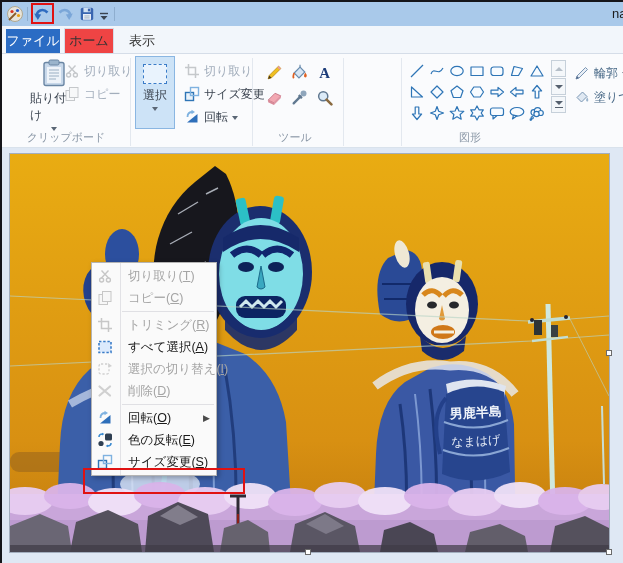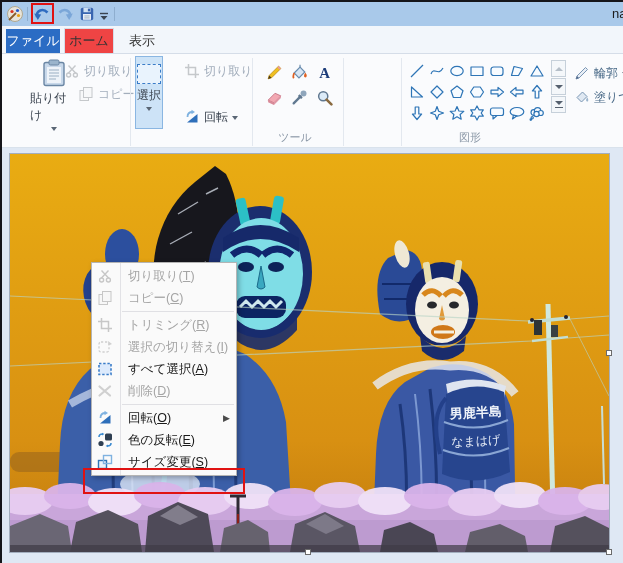--- a/index.html
+++ b/index.html
@@ -50,21 +50,21 @@
   .tri-u { width:0;height:0;border-left:4px solid transparent;border-right:4px solid transparent;border-bottom:4.5px solid #b4bec8; }
   .tri-d { width:0;height:0;border-left:4px solid transparent;border-right:4px solid transparent;border-top:4.5px solid #55606e; }
   .morebar { width:8px; height:1.5px; background:#55606e; margin-top:1.5px; }
   .fmtrow { position:absolute; display:flex; align-items:center; gap:4px; height:20px; color:#4a6a88; white-space:nowrap; }
   
   .workarea { position:absolute; left:0; top:146px; width:623px; height:417px; background:var(--c-workarea_bg); }
   .canvas { position:absolute; left:8px; top:6px; width:599px; height:398px; outline:1px solid rgba(90,105,125,.45); }
   .canvas svg { display:block; width:100%; height:100%; }
   .handle { position:absolute; width:6px; height:6px; background:#fff; border:1px solid #6b6b6b; }
   
-  .cmenu { position:absolute; left:89px; top:114px; width:146px; background:#fafafa; border:1px solid #b4b4b4; box-shadow:2px 2px 5px rgba(0,0,0,.28); padding:2px 0; }
+  .cmenu { position:absolute; left:89px; top:114px; width:126px; background:#fafafa; border:1px solid #b4b4b4; box-shadow:2px 2px 5px rgba(0,0,0,.28); padding:2px 0; }
   .cm-vline { position:absolute; left:28px; top:0; bottom:0; width:1px; background:#e2e2e6; }
   .menu-item { position:relative; height:22px; display:flex; align-items:center; font-size:12.5px; color:#1a1a1a; white-space:nowrap; }
   .menu-item.disabled { color:#a5a5a5; }
   .menu-item.disabled .mi-icon { filter:grayscale(1) opacity(.55); }
   .mi-icon { position:absolute; left:5px; width:16px; height:16px; }
   .mi-icon svg { width:16px; height:16px; }
   .mi-label { margin-left:36px; }
   .mi-label u { text-decoration:underline; }
   .mi-sub { position:absolute; right:6px; font-size:9px; color:#4a4a4a; }
   .menu-sep { height:5px; position:relative; }
@@ -127,39 +127,47 @@
     <span class="dd"></span>
   </div>
   <div class="rrow disabled" style="left:62px;top:7px">
     <span class="ric"><svg viewBox="0 0 16 16">
           <path d="M4.2 10.2 L11.5 2.5 M11.8 10.2 L4.5 2.5" stroke="#8aa0b8" stroke-width="1.4" fill="none"></path>
           <circle cx="4.6" cy="12" r="2" fill="none" stroke="#8aa0b8" stroke-width="1.4"></circle>
           <circle cx="11.4" cy="12" r="2" fill="none" stroke="#8aa0b8" stroke-width="1.4"></circle>
         </svg></span>
     <span>切り取り</span>
   </div>
-  <div class="rrow disabled" style="left:76px;top:30px">
+  <div class="rrow disabled" style="left:62px;top:30px">
     <span class="ric"><svg viewBox="0 0 16 16">
           <rect x="2" y="4.5" width="8.5" height="10" fill="#f2f6fa" stroke="#8aa0b8"></rect>
           <rect x="5.5" y="1.5" width="8.5" height="10" fill="#f2f6fa" stroke="#8aa0b8"></rect>
         </svg></span>
     <span>コピー</span>
   </div>
+  <div class="glabel" style="left:0;width:128px">クリップボード</div>
   <div class="rsep" style="left:128px"></div>
 
-  <div class="bigbtn selectbtn" style="left:133px;top:2px;width:28px;height:73px">
+  <div class="bigbtn selectbtn" style="left:133px;top:2px;width:40px;height:73px">
     <span class="selicon"></span>
     <span class="blabel">選択</span>
     <span class="dd"></span>
   </div>
   <div class="rrow disabled" style="left:182px;top:7px">
     <span class="ric"><svg viewBox="0 0 16 16">
           <path d="M4.5 1 V11.5 H15 M1 4.5 H11.5 V15" fill="none" stroke="#8aa0b8" stroke-width="1.5"></path>
         </svg></span>
     <span>切り取り</span>
+  </div>
+  <div class="rrow" style="left:182px;top:30px">
+    <span class="ric"><svg viewBox="0 0 16 16">
+          <rect x="1.5" y="6.5" width="8" height="8" fill="#eaf3fb" stroke="#2e75b6" stroke-width="1.4"></rect>
+          <rect x="6.5" y="1.5" width="8" height="8" fill="none" stroke="#7fb2e0" stroke-width="1.4"></rect>
+        </svg></span>
+    <span>サイズ変更</span>
   </div>
   <div class="rrow" style="left:182px;top:53px">
     <span class="ric"><svg viewBox="0 0 16 16">
           <path d="M3 13.5 L13.5 13.5 L13.5 5 Z" fill="#2e6fba"></path>
           <path d="M3.5 8 Q3.5 3 8.5 3" fill="none" stroke="#7fb2e0" stroke-width="1.8"></path>
           <path d="M7.5 0.8 L11 3 L7.5 5.2 Z" fill="#7fb2e0"></path>
         </svg></span>
     <span>回転</span>
     <span class="dd" style="margin-top:1px"></span>
   </div>
@@ -563,32 +571,32 @@
             </svg></span>
           <span class="mi-label">コピー(<u>C</u>)</span>
         </div>
         <div class="menu-sep"></div>
         <div class="menu-item disabled">
           <span class="mi-icon"><svg viewBox="0 0 16 16">
               <path d="M4.5 1 V11.5 H15 M1 4.5 H11.5 V15" fill="none" stroke="#8aa0b8" stroke-width="1.5"></path>
             </svg></span>
           <span class="mi-label">トリミング(<u>R</u>)</span>
         </div>
+        <div class="menu-item">
+          <span class="mi-icon"><svg viewBox="0 0 16 16">
+              <rect x="2" y="2.5" width="12" height="11" fill="#dceafc" stroke="#3a7cc8" stroke-width="1.6" stroke-dasharray="2.4 1.8"></rect>
+            </svg></span>
+          <span class="mi-label">すべて選択(<u>A</u>)</span>
+        </div>
         <div class="menu-item disabled">
           <span class="mi-icon"><svg viewBox="0 0 16 16">
               <rect x="2" y="3" width="10" height="10" rx="2" fill="none" stroke="#9ab0c4" stroke-width="1.3" stroke-dasharray="2.2 1.8"></rect>
               <path d="M11 2 L15 5 L11.5 6.5 Z" fill="#9ab0c4"></path>
             </svg></span>
           <span class="mi-label">選択の切り替え(<u>I</u>)</span>
-        </div>
-        <div class="menu-item">
-          <span class="mi-icon"><svg viewBox="0 0 16 16">
-              <rect x="2" y="2.5" width="12" height="11" fill="#dceafc" stroke="#3a7cc8" stroke-width="1.6" stroke-dasharray="2.4 1.8"></rect>
-            </svg></span>
-          <span class="mi-label">すべて選択(<u>A</u>)</span>
         </div>
         <div class="menu-item disabled">
           <span class="mi-icon"><svg viewBox="0 0 16 16">
               <path d="M2.5 3.5 L13 12.5 M13 3.5 L2.5 12.5" stroke="#9ab0c4" stroke-width="2.2" stroke-linecap="round" fill="none"></path>
             </svg></span>
           <span class="mi-label">削除(<u>D</u>)</span>
         </div>
         <div class="menu-sep"></div>
         <div class="menu-item">
           <span class="mi-icon"><svg viewBox="0 0 16 16">

